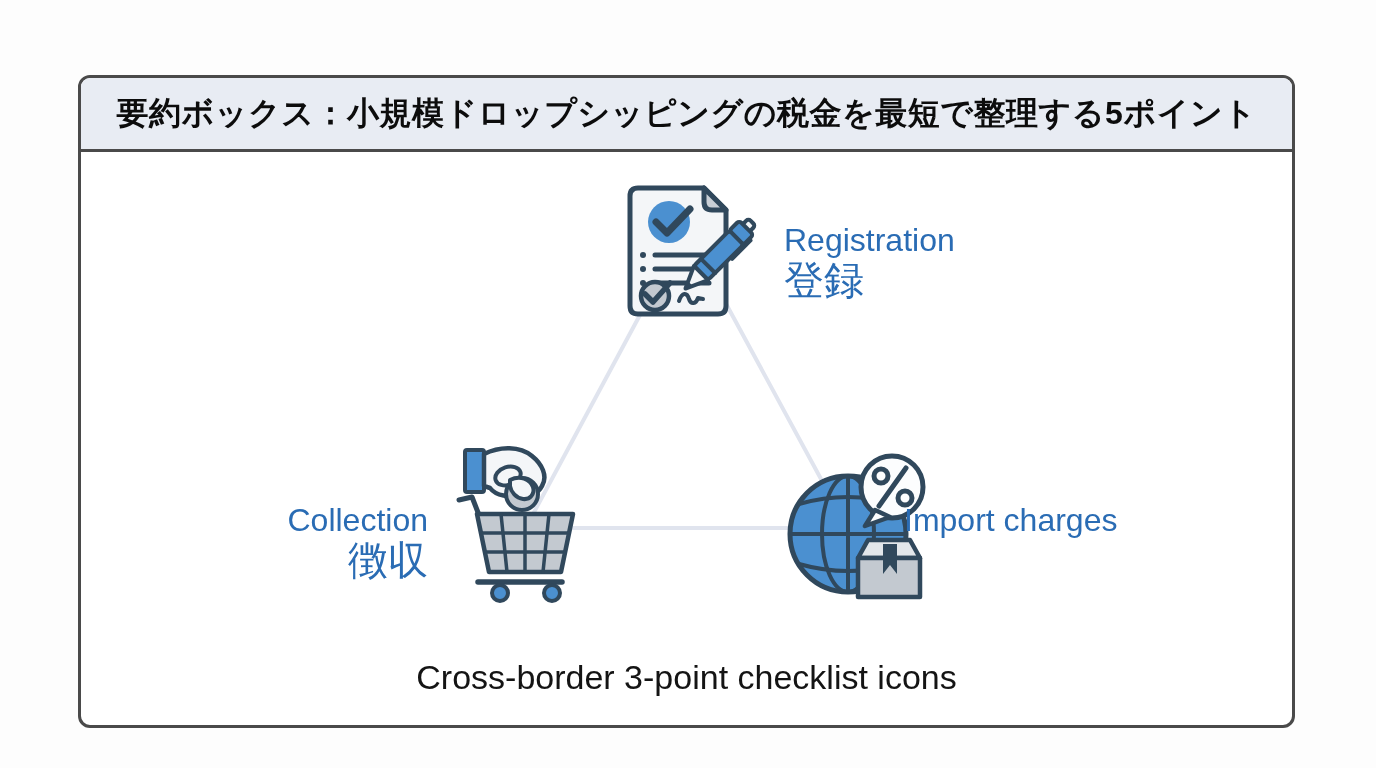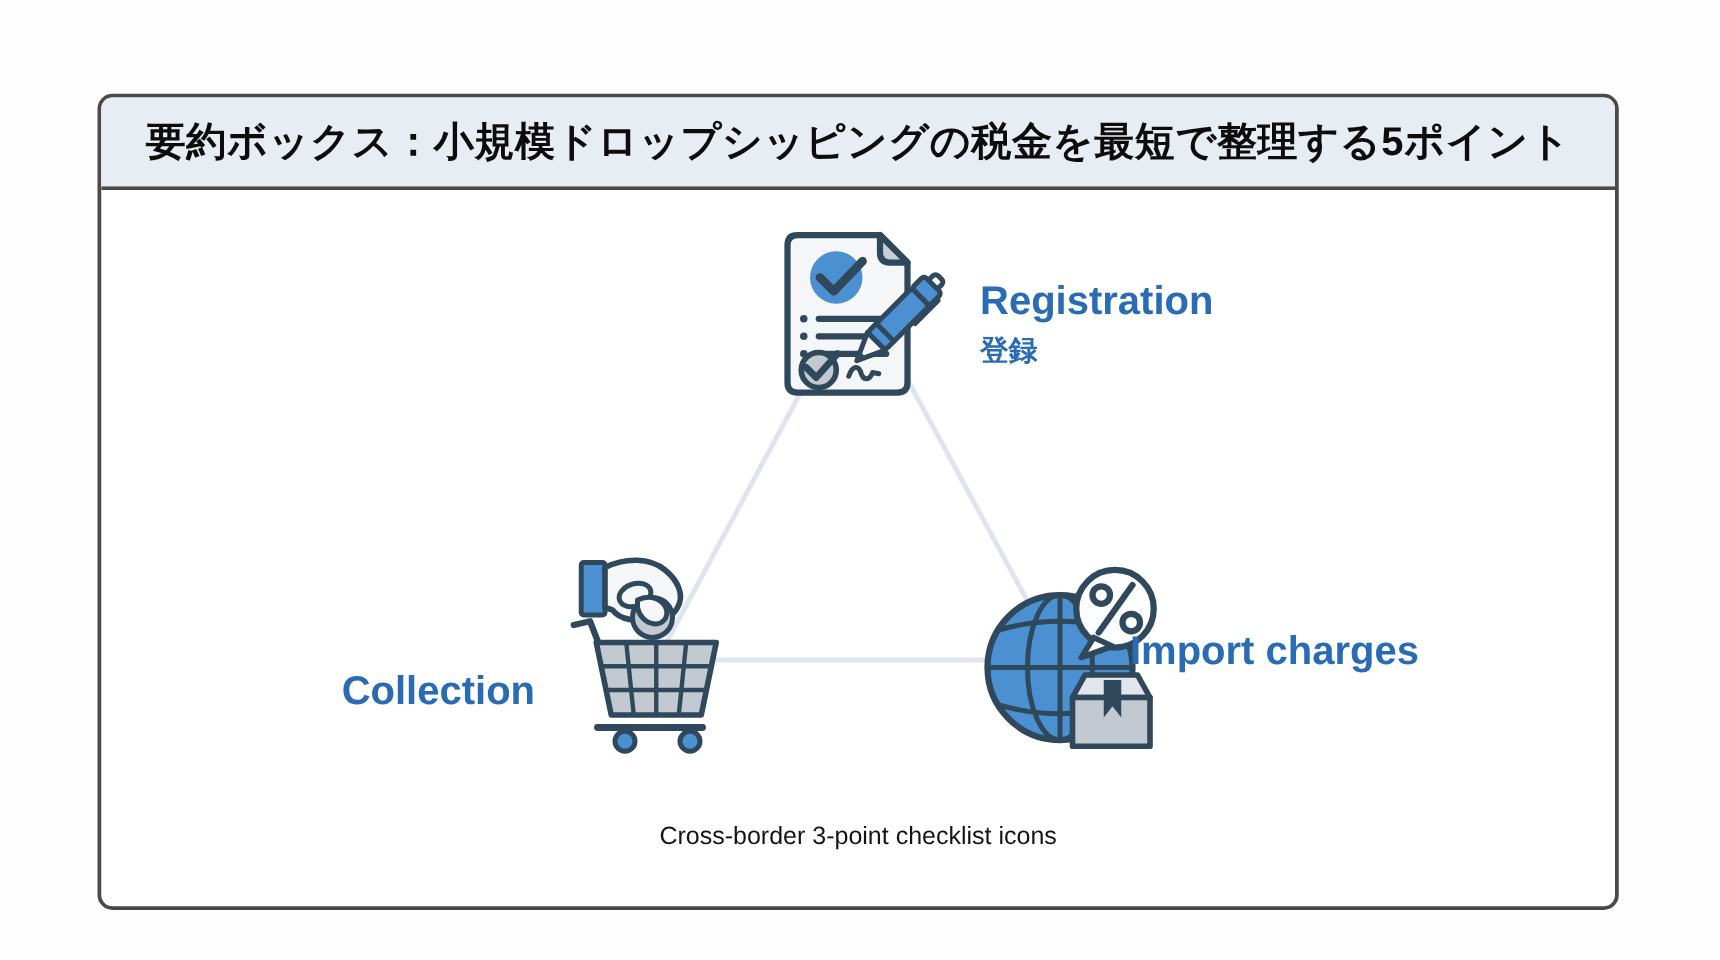--- a/index.html
+++ b/index.html
@@ -43,32 +43,32 @@
   .f-blue{fill:var(--blue,#4b90d0);stroke:var(--navy,#30485c);stroke-linejoin:round;}
   .f-blue-flat{fill:var(--blue,#4b90d0);}
   .f-gray{fill:var(--gray,#c3c9d0);stroke:var(--navy,#30485c);stroke-linejoin:round;}
   .f-fold{fill:var(--fold,#c9cfd6);stroke:var(--navy,#30485c);stroke-linejoin:round;}
   .f-boxtop{fill:var(--box-top,#e2e6ea);stroke:var(--navy,#30485c);stroke-linejoin:round;}
   .f-bubble{fill:var(--bubble,#fcfdfe);stroke:var(--navy,#30485c);stroke-linejoin:round;}
   .f-navy{fill:var(--navy,#30485c);}
   
   .node-label{
     position:absolute;z-index:2;
-    font-size:32px;font-weight:700;line-height:40px;
+    font-size:32px;font-weight:400;line-height:40px;
     color:var(--accent,#2a6cb4);
     white-space:nowrap;
   }
-  .node-label .ja{font-size:23px;}
+  .node-label .ja{font-size:40px;}
   .align-right{text-align:right;}
   
   .caption{
     position:absolute;z-index:2;
     left:78px;top:658px;width:1217px;
     text-align:center;
-    font-size:20px;font-weight:400;
+    font-size:34px;font-weight:400;
     color:var(--caption-color,#141414);
   }
 </style>
 </head>
 <body>
 
 <div id="stage">
 
   <div class="card">
     <div class="card-header">
@@ -107,22 +107,23 @@
       <line class="ln" stroke-width="4" x1="-10" y1="14" x2="10" y2="14"></line>
       <path class="f-light" stroke-width="4" d="M -10,24 L 0,46 L 10,24 Z"></path>
       <path class="f-navy" d="M -2,39 L 0,47 L 2,39 Z"></path>
     </g>
   </svg>
   <div class="node-label" style="left:784px;top:220px;">
     <div>Registration</div>
     <div class="ja">登録</div>
   </div>
 
-  <div class="node-label align-right" style="left:188px;top:500px;width:240px;margin-top:32px;">
+  <div class="node-label align-right" style="left:188px;top:500px;width:240px;">
     <div>Collection</div>
+    <div class="ja">徴収</div>
   </div>
   <svg class="icon" style="left:448px;top:442px;" width="135" height="165" viewBox="0 0 135 165">
 
     <rect class="f-blue" stroke-width="4" x="17" y="8" width="19" height="42" rx="2"></rect>
     <path class="f-light" stroke-width="4.5" d="M 36,12 C 52,4 72,4 84,14 C 94,22 100,34 94,44 C 90,52 80,56 72,52 C 62,56 48,54 42,46 L 36,44 Z"></path>
     <ellipse class="ln" stroke-width="4" cx="60" cy="34" rx="13" ry="9" transform="rotate(-18 60 34)"></ellipse>
 
     <circle class="f-gray" stroke-width="4" cx="74" cy="52" r="16"></circle>
     <path class="f-light" stroke-width="4" d="M 62,38 C 72,33 82,37 85,45 C 87,52 82,58 75,57 C 68,56 63,50 62,44 Z"></path>
 

